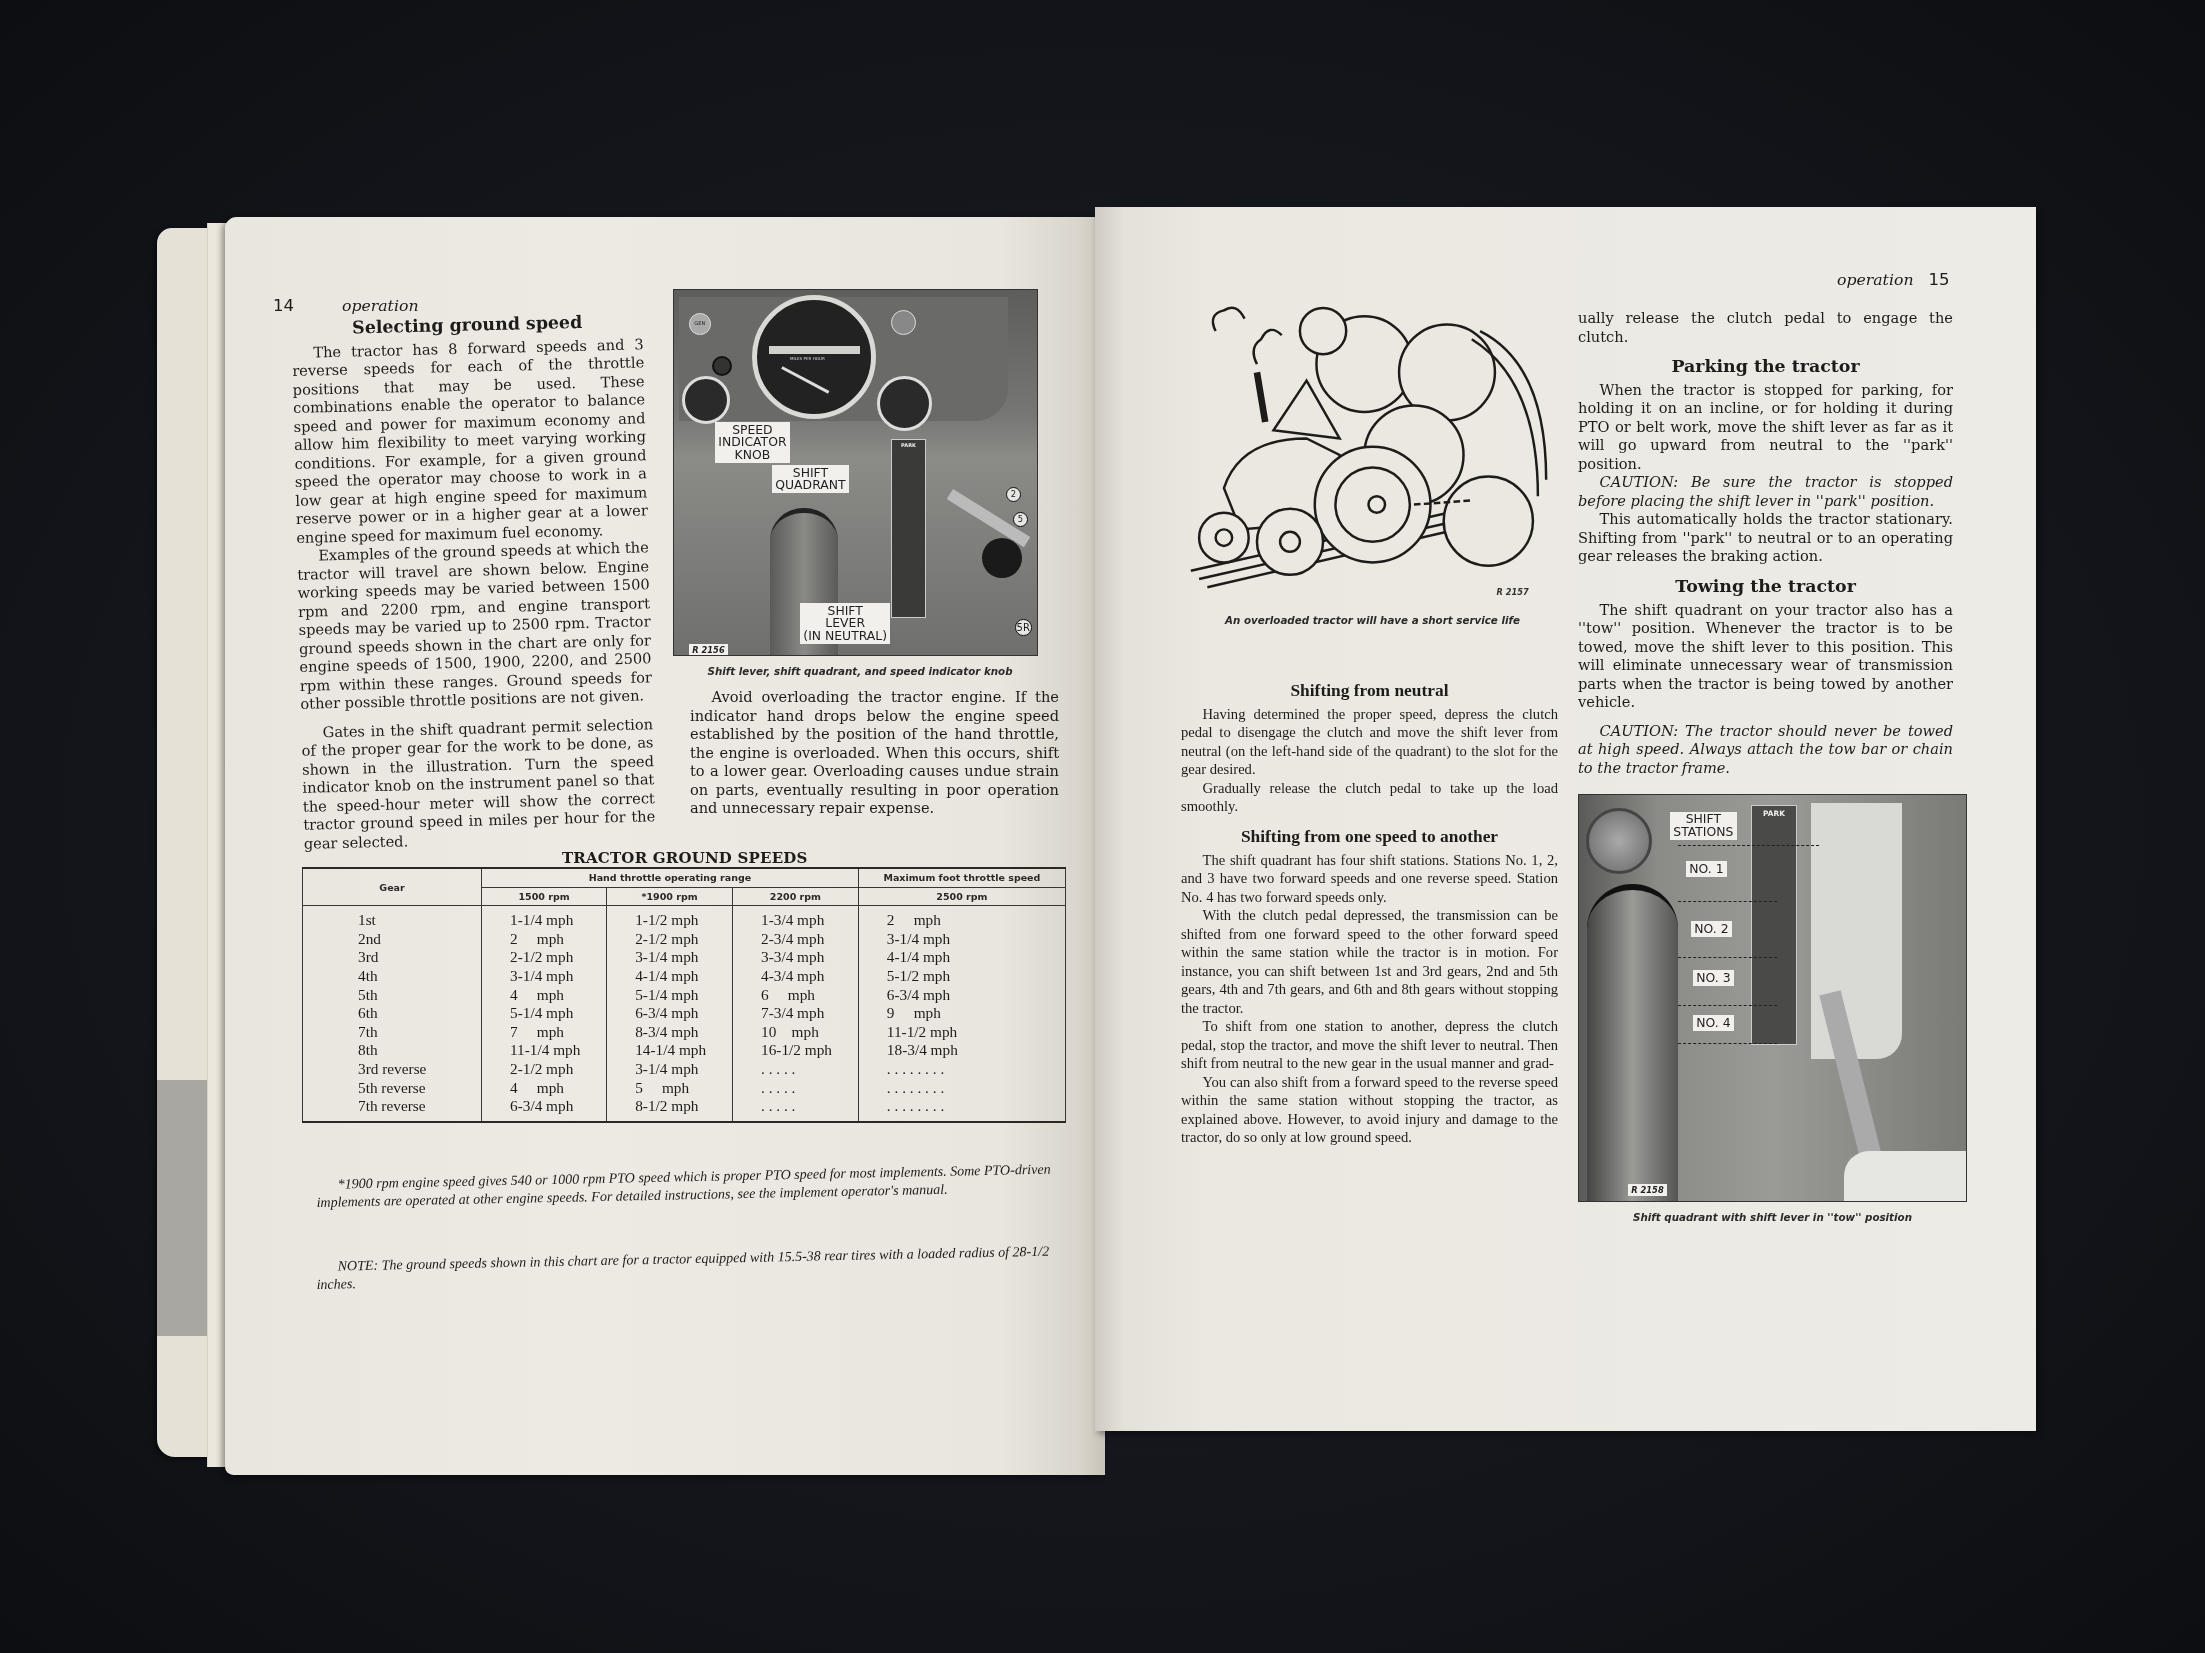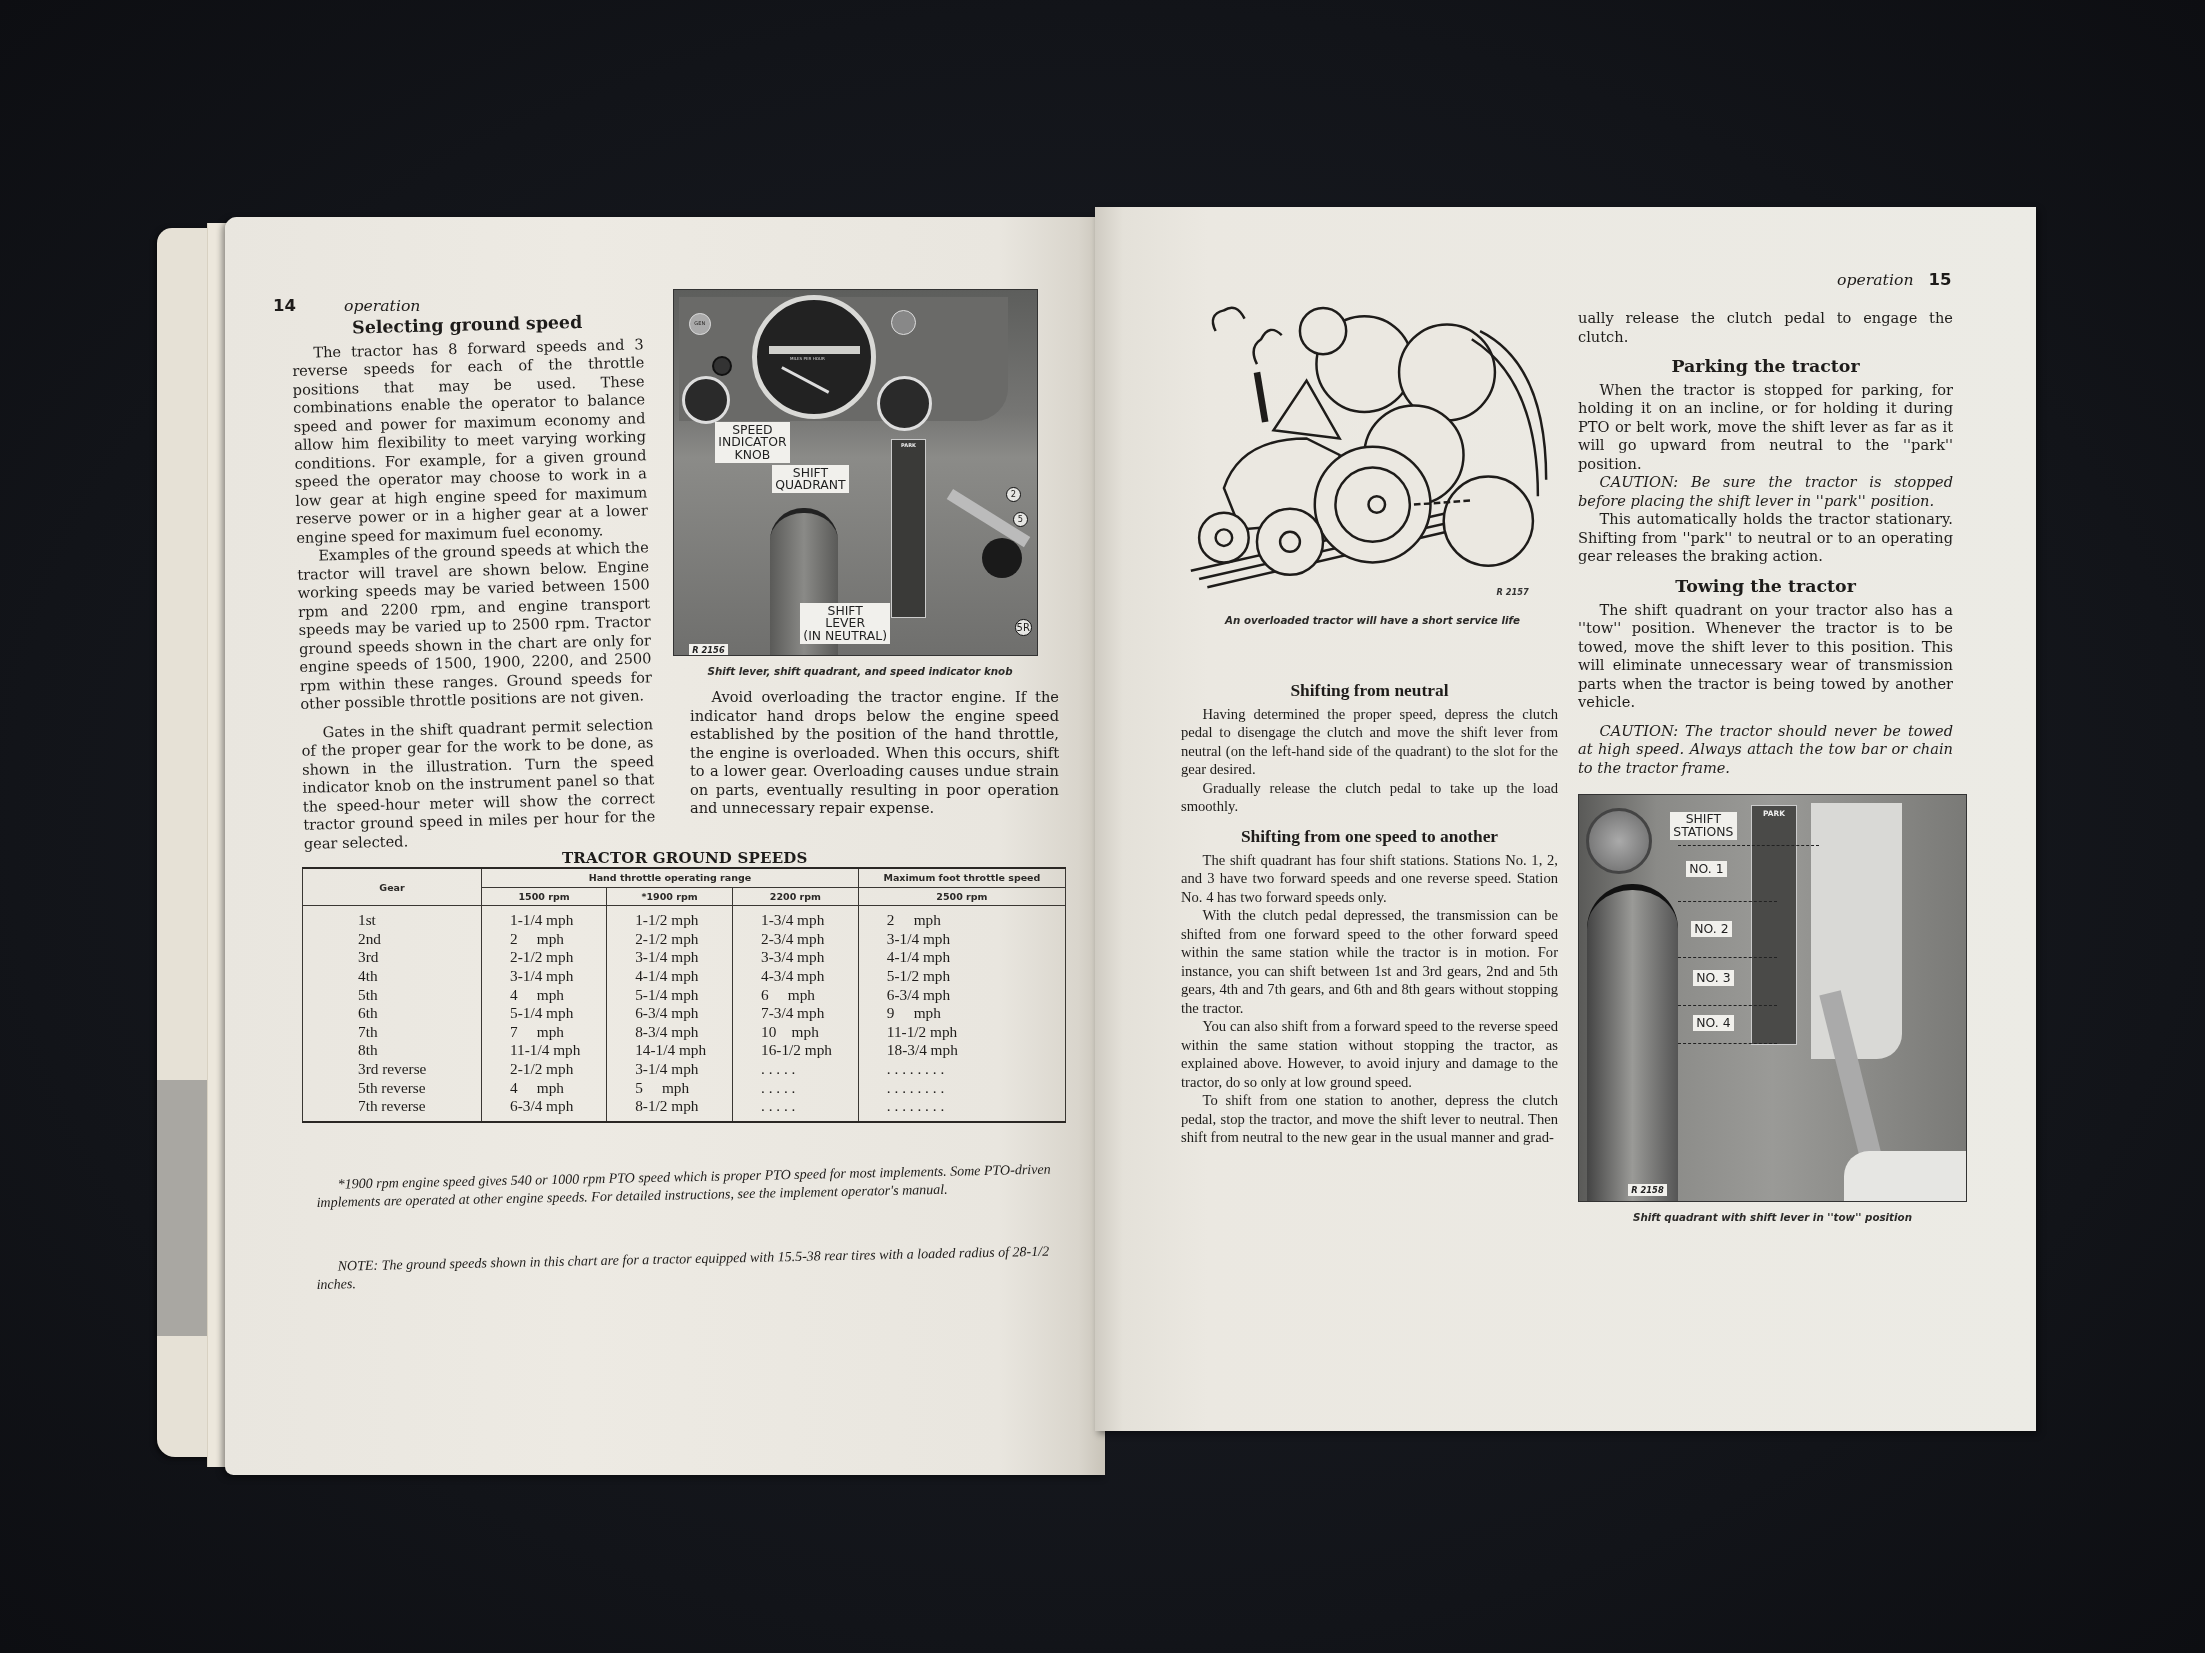--- a/index.html
+++ b/index.html
@@ -37,21 +37,21 @@
     background: linear-gradient(90deg, #e9e6df 0%, #edeae3 40%, #e9e6df 88%, #d9d5cc 97%, #c8c3b8 100%);
     box-shadow: -2.5px 2.5px 6.6px rgba(0,0,0,.4);
   }
   .page.right {
     left: 1095px; top: 207px; width: 941px; height: 1224px;
     background: linear-gradient(90deg, #cfcbc2 0%, #e4e1d9 3%, #ebe8e1 12%, #ecebe5 100%);
     box-shadow: 2.5px 2.5px 6.6px rgba(0,0,0,.4);
   }
 
   .running-head { position: absolute; font-size: 15.7px; display: flex; gap: 15px; align-items: baseline; }
-  .running-head .num { font-family: "DejaVu Sans", sans-serif; font-size: 16.5px; font-weight: bold; text-align: right; }
+  .running-head .num { font-family: "DejaVu Sans", sans-serif; font-size: 16.5px; font-weight: normal; text-align: right; }
   .running-head .sec { font-style: italic; font-size: 15.7px; }
 
   .col { position: absolute; font-size: 14.6px; line-height: 18.5px; text-align: justify; }
   .col h2 { font-size: 17.4px; font-weight: bold; text-align: center; margin: 0 0 3.3px 0; line-height: 21.5px; }
   .col p { text-indent: 21.5px; margin: 0; }
   .col p.gap { margin-top: 10px; }
   .col p.noindent { text-indent: 0; }
   .col p.caution { font-style: italic; }
   .col h2.sp { margin-top: 10px; }
   .photo {
@@ -286,22 +286,22 @@
   </svg>
   <div class="caption" style="left:1174px; top:614px; width:397px;">An overloaded tractor will have a short service life</div>
 
   <div class="col" style="left:1181px; top:680px; width:377px;font-family:Liberation Serif, serif;">
     <h2>Shifting from neutral</h2>
     <p>Having determined the proper speed, depress the clutch pedal to disengage the clutch and move the shift lever from neutral (on the left-hand side of the quadrant) to the slot for the gear desired.</p>
     <p>Gradually release the clutch pedal to take up the load smoothly.</p>
     <h2 class="sp">Shifting from one speed to another</h2>
     <p>The shift quadrant has four shift stations. Stations No. 1, 2, and 3 have two forward speeds and one reverse speed. Station No. 4 has two forward speeds only.</p>
     <p>With the clutch pedal depressed, the transmission can be shifted from one forward speed to the other forward speed within the same station while the tractor is in motion. For instance, you can shift between 1st and 3rd gears, 2nd and 5th gears, 4th and 7th gears, and 6th and 8th gears without stopping the tractor.</p>
+    <p>To shift from one station to another, depress the clutch pedal, stop the tractor, and move the shift lever to neutral. Then shift from neutral to the new gear in the usual manner and grad-</p>
     <p>You can also shift from a forward speed to the reverse speed within the same station without stopping the tractor, as explained above. However, to avoid injury and damage to the tractor, do so only at low ground speed.</p>
-    <p>To shift from one station to another, depress the clutch pedal, stop the tractor, and move the shift lever to neutral. Then shift from neutral to the new gear in the usual manner and grad-</p>
   </div>
 
   <div class="col" style="left:1578px; top:309px; width:375px;">
     <p class="noindent">ually release the clutch pedal to engage the clutch.</p>
     <h2 class="sp">Parking the tractor</h2>
     <p>When the tractor is stopped for parking, for holding it on an incline, or for holding it during PTO or belt work, move the shift lever as far as it will go upward from neutral to the ''park'' position.</p>
     <p class="caution">CAUTION: Be sure the tractor is stopped before placing the shift lever in ''park'' position.</p>
     <p>This automatically holds the tractor stationary. Shifting from ''park'' to neutral or to an operating gear releases the braking action.</p>
     <h2 class="sp">Towing the tractor</h2>
     <p>The shift quadrant on your tractor also has a ''tow'' position. Whenever the tractor is to be towed, move the shift lever to this position. This will eliminate unnecessary wear of transmission parts when the tractor is being towed by another vehicle.</p>

